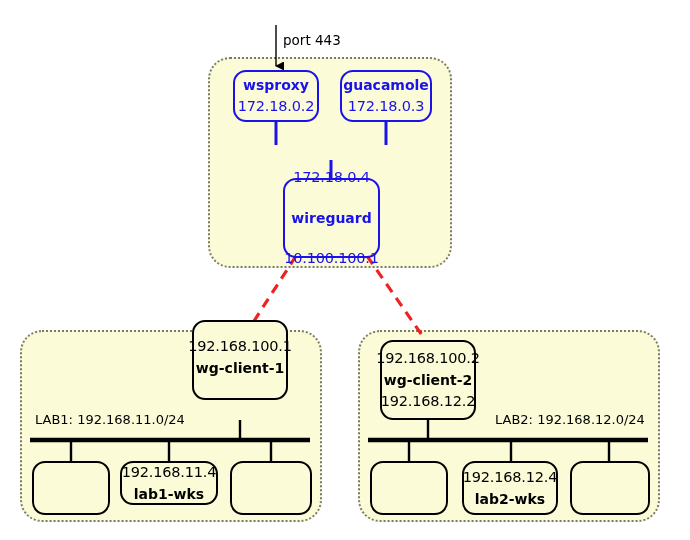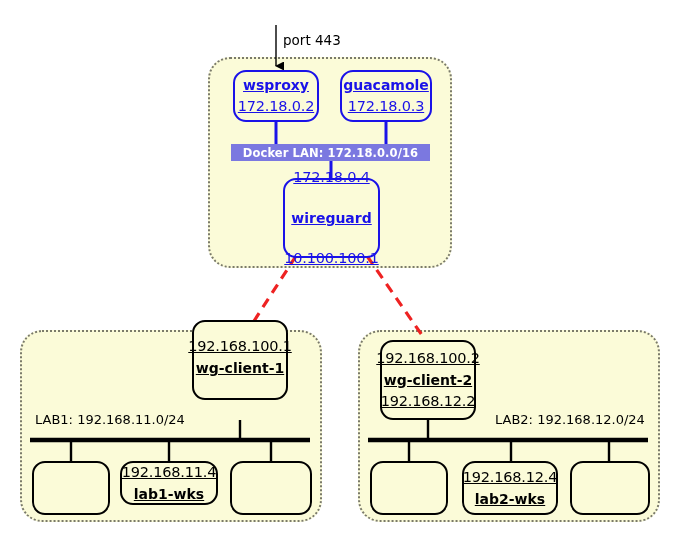--- a/index.html
+++ b/index.html
@@ -34,21 +34,20 @@
     position: absolute;
     box-sizing: border-box;
     border-radius: 13px;
     background: #fbfbd8;
     display: flex;
     flex-direction: column;
     align-items: center;
     justify-content: center;
     text-align: center;
     line-height: 1.18;
-    text-decoration: underline;
   }
   .node.blue {
     border: 2.6px solid #1a12e8;
     color: #1a12e8;
   }
   .node.black {
     border: 2.6px solid #000000;
     color: #000000;
   }
   .node .ip {
@@ -134,21 +133,20 @@
     <div class="sp"></div>
     <div class="ip">172.18.0.2</div>
   </div>
 
   <div class="node blue" style="left:340px; top:70px; width:92px; height:52px;">
     <div class="nm">guacamole</div>
     <div class="sp"></div>
     <div class="ip">172.18.0.3</div>
   </div>
 
-  <div class="lanbar" style="left:231px; top:144px; width:199px; height:17px;">Docker LAN: 172.18.0.0/16</div>
 
   <div class="node blue" style="left:283px; top:178px; width:97px; height:80px;gap:12px;">
     <div class="ip">172.18.0.4</div>
     <div class="sp"></div>
     <div class="nm">wireguard</div>
     <div class="sp"></div>
     <div class="ip">10.100.100.1</div>
   </div>
 
   <div class="zonelabel" style="left:35px; top:412px;">LAB1: 192.168.11.0/24</div>

